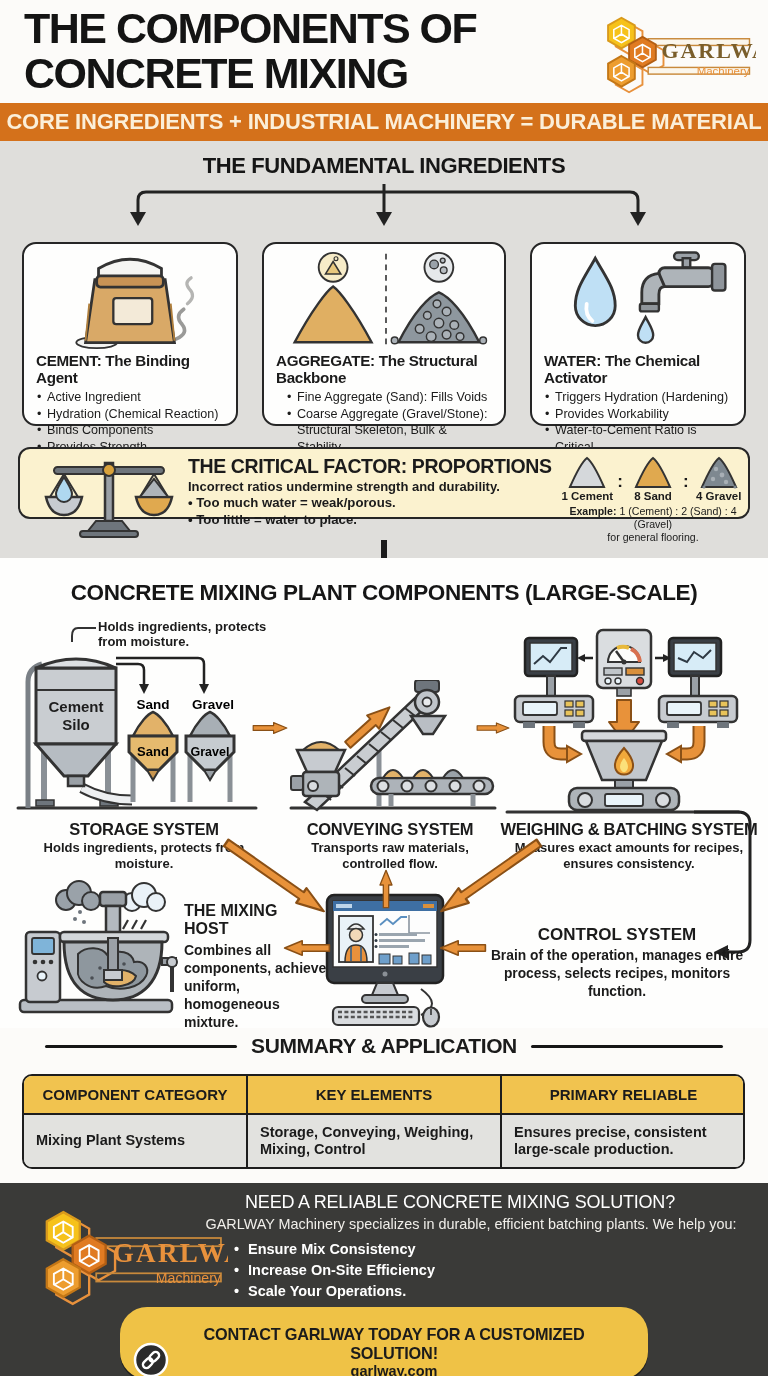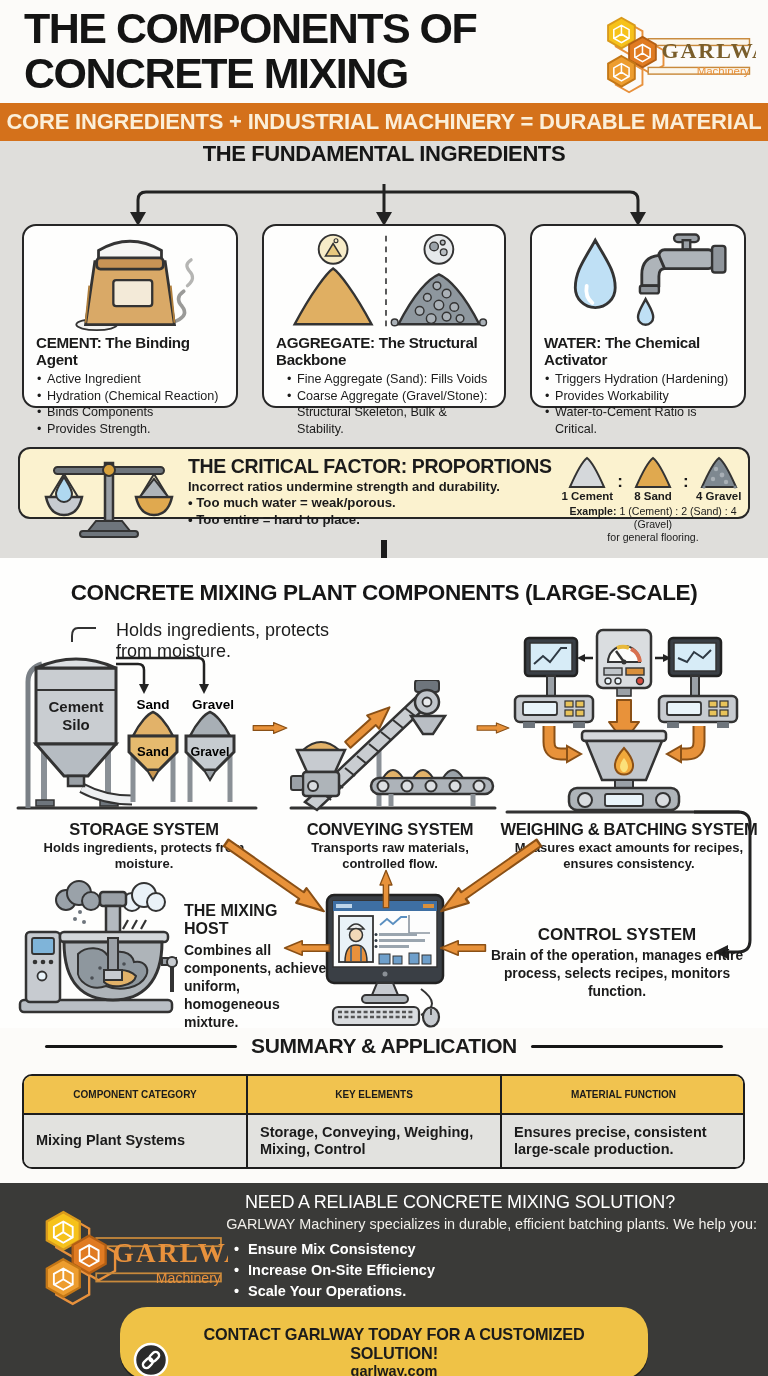--- a/index.html
+++ b/index.html
@@ -16,21 +16,21 @@
   .hdr-title{left:24px;top:6px;font-size:43px;font-weight:800;line-height:1.04;letter-spacing:-1.5px;color:#141414}
   .logo-text{font-family:"Liberation Serif",serif;letter-spacing:2px}
 
   
   .banner{left:0;top:103px;width:768px;height:38px;background:var(--accent-orange);display:flex;align-items:center;justify-content:center}
   .banner span{color:#FBEFD9;font-weight:800;font-size:22px;letter-spacing:-0.2px}
 
   
   .ingredients{left:0;top:141px;width:768px;height:417px;background:var(--section-gray)}
   .sec-title{width:100%;text-align:center;font-weight:800;font-size:22px;letter-spacing:-0.4px;color:#161616}
-  .card{position:absolute;top:83px;height:184px;background:#FEFEFD;border:2.5px solid #262626;border-radius:14px;padding:6px 10px 8px 10px}
+  .card{position:absolute;top:101px;height:184px;background:#FEFEFD;border:2.5px solid #262626;border-radius:14px;padding:6px 10px 8px 10px}
   .card h3{font-size:15.2px;font-weight:800;letter-spacing:-0.3px;margin:2px 0 3px 2px}
   .card ul{list-style:none;font-size:12.6px;font-weight:500;line-height:1.32}
   .card li{padding-left:13px;position:relative}
   .card li::before{content:"•";position:absolute;left:3px}
   .card .illo{display:block;margin:0 auto}
   .card2 ul{padding-left:10px}
 
   
   .prop{position:absolute;left:18px;top:306px;width:732px;height:72px;background:var(--panel-cream);border:2.5px solid #262626;border-radius:12px}
   .prop-text{position:absolute;left:168px;top:6px;width:380px}
@@ -41,49 +41,49 @@
   .ratio{position:absolute;left:540px;top:4px;width:186px;text-align:center}
   .ratio-row{display:flex;align-items:flex-end;justify-content:center;gap:4px}
   .ratio-cell{display:flex;flex-direction:column;align-items:center;width:52px}
   .ratio-colon{font-weight:800;font-size:17px;padding-bottom:10px}
   .ratio-label{font-size:11.5px;font-weight:800;margin-top:1px}
   .example{font-size:10.6px;font-weight:500;margin-top:3px;line-height:1.25}
   .example b{font-weight:700}
 
   
   .plant{left:0;top:558px;width:768px;height:470px;background:#FEFEFD}
-  .silo-note{position:absolute;left:116px;top:62px;font-size:18px;font-weight:400;line-height:1.15}
+  .silo-note{position:absolute;left:98px;top:62px;font-size:13px;font-weight:700;line-height:1.15}
   .caption{position:absolute;text-align:center}
   .caption h4{font-size:16.5px;font-weight:800;letter-spacing:-0.3px}
   .caption p{font-size:13px;font-weight:600;line-height:1.25;margin-top:1px}
   .mixhost{position:absolute;left:184px;top:344px;width:152px}
   .mixhost h4{font-size:16px;font-weight:800;width:112px;line-height:1.1}
   .mixhost p{font-size:14px;font-weight:600;line-height:1.28;margin-top:5px}
   .control{position:absolute;left:487px;top:367px;width:260px;text-align:center}
   .control h4{font-size:17px;font-weight:800}
   .control p{font-size:13.8px;font-weight:600;line-height:1.3;margin-top:2px}
   .oarrow path{fill:var(--arrow-orange);stroke:var(--arrow-edge);stroke-width:2;stroke-linejoin:round}
 
   
   .summary{left:0;top:1028px;width:768px;height:155px}
   .sum-titlerow{display:flex;align-items:center;gap:14px;padding:0 45px;margin-top:6px}
   .sum-line{flex:1;height:3px;background:#161616;border-radius:2px}
   .sum-title{font-size:21px;font-weight:800;letter-spacing:-0.4px}
   .tbl{position:absolute;left:22px;top:46px;width:723px;border:2.5px solid #1D1D1D;border-radius:10px;overflow:hidden;background:#FDFDFB}
   .trow{display:grid;grid-template-columns:224px 254px 243px}
   .tcell{padding:6px 12px;font-size:14.5px;font-weight:600;display:flex;align-items:center;border-right:2px solid #1D1D1D;line-height:1.2}
   .tcell:last-child{border-right:none}
-  .thead .tcell{background:var(--table-header);font-weight:800;font-size:10px;justify-content:center;height:37px}
+  .thead .tcell{background:var(--table-header);font-weight:800;font-size:15px;justify-content:center;height:37px}
   .trow1 .tcell{height:41px;border-top:2px solid #1D1D1D}
   .trow2 .tcell{height:54px;background:#E2E2DF;border-top:2px solid #1D1D1D}
 
   
   .footer{left:0;top:1183px;width:768px;height:193px;background:var(--footer-bg);color:#FFF}
   .f-head{position:absolute;left:180px;top:9px;width:560px;text-align:center;font-size:18px;font-weight:400;letter-spacing:-0.2px}
-  .f-para{position:absolute;left:185px;top:33px;width:572px;text-align:right;font-size:14.4px;font-weight:500;color:#F1EFEA}
+  .f-para{position:absolute;left:185px;top:33px;width:572px;text-align:center;font-size:14.4px;font-weight:500;color:#F1EFEA}
   .f-bullets{position:absolute;left:232px;top:56px;list-style:none}
   .f-bullets li{font-size:14.5px;font-weight:600;line-height:21px;padding-left:16px;position:relative}
   .f-bullets li::before{content:"•";position:absolute;left:2px}
   .cta{position:absolute;left:120px;top:124px;width:528px;height:72px;border-radius:27px;background:var(--cta-yellow);display:flex;align-items:flex-end;box-shadow:0 2px 0 rgba(0,0,0,.45);cursor:pointer}
   .cta-texts{flex:1;text-align:center;color:#1B1B1B;padding-right:30px}
   .cta-line1{font-size:16.3px;font-weight:800;letter-spacing:-0.2px}
   .cta-line2{font-size:14.5px;font-weight:700}
   svg text{font-family:"Liberation Sans",sans-serif}
 </style>
 </head>
@@ -113,21 +113,21 @@
     </g>
     <text class="logo-text" x="72" y="48" font-size="23" font-weight="600" fill="#7A5E2B">GARLWAY</text>
     <text x="164" y="66" font-size="12" text-anchor="end" fill="#E8913C">Machinery</text>
   </svg>
 
   <div class="abs banner">
     <span>CORE INGREDIENTS + INDUSTRIAL MACHINERY = DURABLE MATERIAL</span>
   </div>
 
   <div class="abs ingredients">
-    <div class="sec-title" style="">THE FUNDAMENTAL INGREDIENTS</div>
+    <div class="sec-title" style="margin-top:12px">THE FUNDAMENTAL INGREDIENTS</div>
 
     <svg class="abs" style="left:60px;top:41px" width="648" height="46" viewBox="0 0 648 46">
       <path d="M324 2 V10 M78 30 V18 Q78 10 86 10 H570 Q578 10 578 18 V30 M324 10 V30" fill="none" stroke="#222" stroke-width="3"></path>
       <polygon points="70,30 86,30 78,44" fill="#222"></polygon>
       <polygon points="316,30 332,30 324,44" fill="#222"></polygon>
       <polygon points="570,30 586,30 578,44" fill="#222"></polygon>
     </svg>
 
     <div class="card" style="left:22px;width:216px">
       <svg class="illo" width="190" height="100" viewBox="0 0 200 108">
@@ -213,21 +213,21 @@
         <path d="M30 26 C34 33 38 38 38 43 a8 8 0 1 1 -16 0 C22 38 26 33 30 26 Z" fill="#AFD8F0" stroke="#333" stroke-width="2"></path>
         <polygon points="106,46 120,28 134,46" fill="#AEB4B9" stroke="#333" stroke-width="2"></polygon>
         <polygon points="62,70 88,70 96,80 54,80" fill="#6E757C" stroke="#333" stroke-width="2"></polygon>
         <rect x="46" y="80" width="58" height="6" rx="3" fill="#6E757C" stroke="#333" stroke-width="2"></rect>
       </svg>
       <div class="prop-text">
         <h3>THE CRITICAL FACTOR: PROPORTIONS</h3>
         <div class="intro">Incorrect ratios undermine strength and durability.</div>
         <ul>
           <li>Too much water = weak/porous.</li>
-          <li>Too entire = hard to place.</li>
+          <li>Too little = water to place.</li>
         </ul>
       </div>
       <div class="ratio">
         <div class="ratio-row">
           <div class="ratio-cell">
             <svg width="42" height="36" viewBox="0 0 42 36">
                 <path d="M4 34 C11 18 17 8 21 5 C25 8 31 18 38 34 Z" fill="#D5D8DB" stroke="#333" stroke-width="2"></path>
               </svg>
             <div class="ratio-label">1 Cement</div>
           </div>
@@ -547,21 +547,21 @@
   <div class="abs summary">
     <div class="sum-titlerow">
       <div class="sum-line"></div>
       <div class="sum-title">SUMMARY &amp; APPLICATION</div>
       <div class="sum-line"></div>
     </div>
     <div class="tbl">
       <div class="trow thead">
         <div class="tcell">COMPONENT CATEGORY</div>
         <div class="tcell">KEY ELEMENTS</div>
-        <div class="tcell">MATERIAL FUNCTION</div>
+        <div class="tcell">PRIMARY RELIABLE</div>
       </div>
       <div class="trow trow2">
         <div class="tcell">Mixing Plant Systems</div>
         <div class="tcell">Storage, Conveying, Weighing, Mixing, Control</div>
         <div class="tcell">Ensures precise, consistent large-scale production.</div>
       </div>
     </div>
   </div>
 
   <div class="abs footer">

